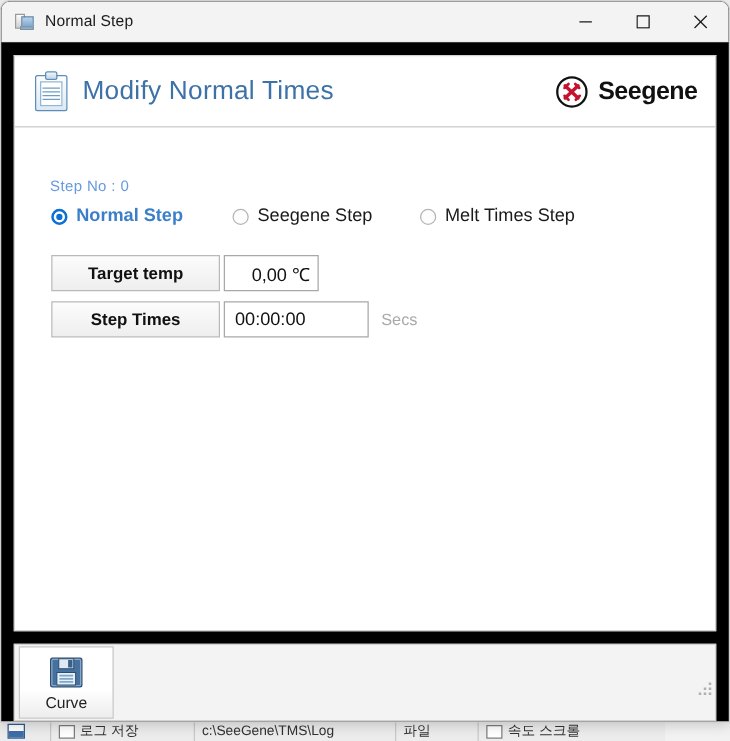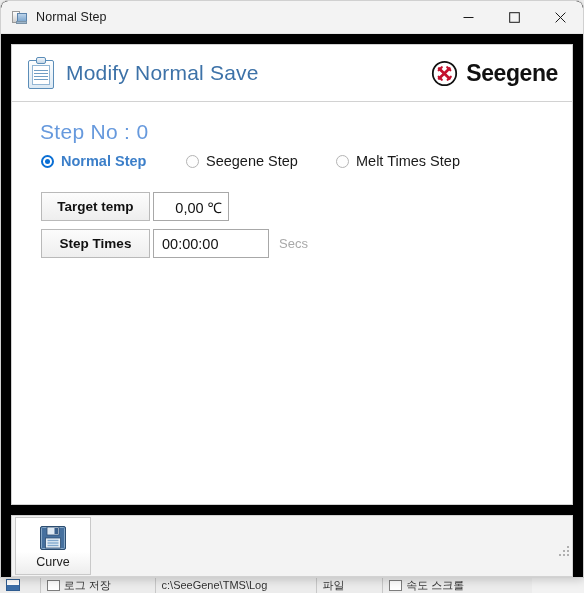--- a/index.html
+++ b/index.html
@@ -235,40 +235,40 @@
     margin-left: auto;
     display: flex;
     align-items: center;
     gap: 8px;
   }
   .logo-mark {
     width: 27px; height: 27px;
     flex: 0 0 auto;
   }
   #logo-text {
-    font-size: 23px;
+    font-size: 20px;
     font-weight: bold;
     color: #111111;
     letter-spacing: -0.4px;
   }
 
   
   #content-panel {
     margin: 0 10px;
     height: 404px;
     background: #ffffff;
     border: 1px solid #d2d2d2;
     box-sizing: border-box;
     padding: 18px 22px 0 24px;
     position: relative;
   }
   #step-no {
-    font-size: 21px;
+    font-size: 12px;
     color: #6699dd;
-    margin: 0 0 9px 4px;
+    margin: 22px 0 9px 4px;
     letter-spacing: 0.3px;
   }
 
   
   #radio-row {
     display: flex;
     align-items: center;
     margin-left: 5px;
     margin-bottom: 23px;
   }
@@ -312,21 +312,21 @@
   }
 
   
   .field-row {
     display: flex;
     align-items: stretch;
     margin-left: 5px;
     margin-bottom: 8px;
   }
   .field-label {
-    width: 109px;
+    width: 135px;
     height: 29px;
     background: linear-gradient(#fcfcfc, #eeeeee);
     border: 1px solid #b9b9b9;
     box-sizing: border-box;
     display: flex;
     align-items: center;
     justify-content: center;
     font-size: 13.5px;
     font-weight: bold;
     color: #111111;
@@ -479,21 +479,21 @@
     <div id="header-left">
       <span class="clipboard-icon">
         <span class="cb-board"></span>
         <span class="cb-paper"></span>
         <span class="cb-line" style="top:13px"></span>
         <span class="cb-line" style="top:16px"></span>
         <span class="cb-line" style="top:19px"></span>
         <span class="cb-line" style="top:22px"></span>
         <span class="cb-clip"></span>
       </span>
-      <span id="header-title">Modify Normal Save</span>
+      <span id="header-title">Modify Normal Times</span>
     </div>
     <div id="header-logo">
       <svg class="logo-mark" viewBox="0 0 30 30">
         <circle cx="15" cy="15" r="13" fill="#ffffff" stroke="#111111" stroke-width="2"></circle>
         <path d="M9 9.5 L20.5 20.5" stroke="#c4122f" stroke-width="3" stroke-linecap="round"></path>
         <path d="M20.5 9.5 L9 20.5" stroke="#c4122f" stroke-width="3" stroke-linecap="round"></path>
         <path d="M8.5 11.5 L12 8" stroke="#c4122f" stroke-width="2.4" stroke-linecap="round"></path>
         <path d="M18.5 22 L22 18.5" stroke="#c4122f" stroke-width="2.4" stroke-linecap="round"></path>
         <path d="M18 8 L21.5 11.5" stroke="#c4122f" stroke-width="2.4" stroke-linecap="round"></path>
         <path d="M8.5 18.5 L12 22" stroke="#c4122f" stroke-width="2.4" stroke-linecap="round"></path>

